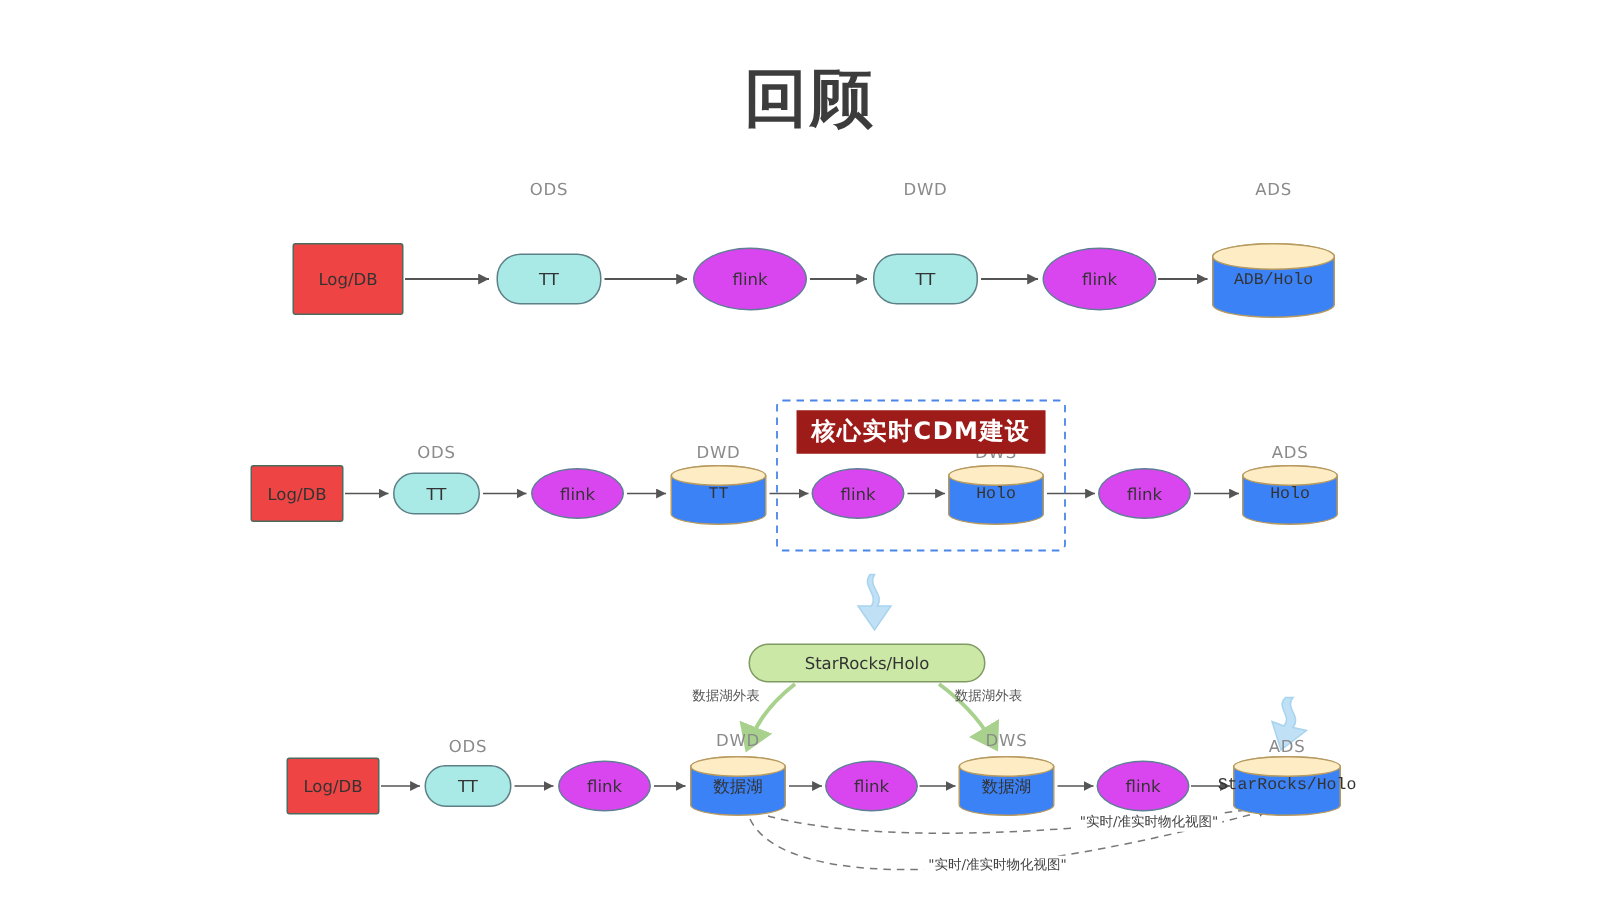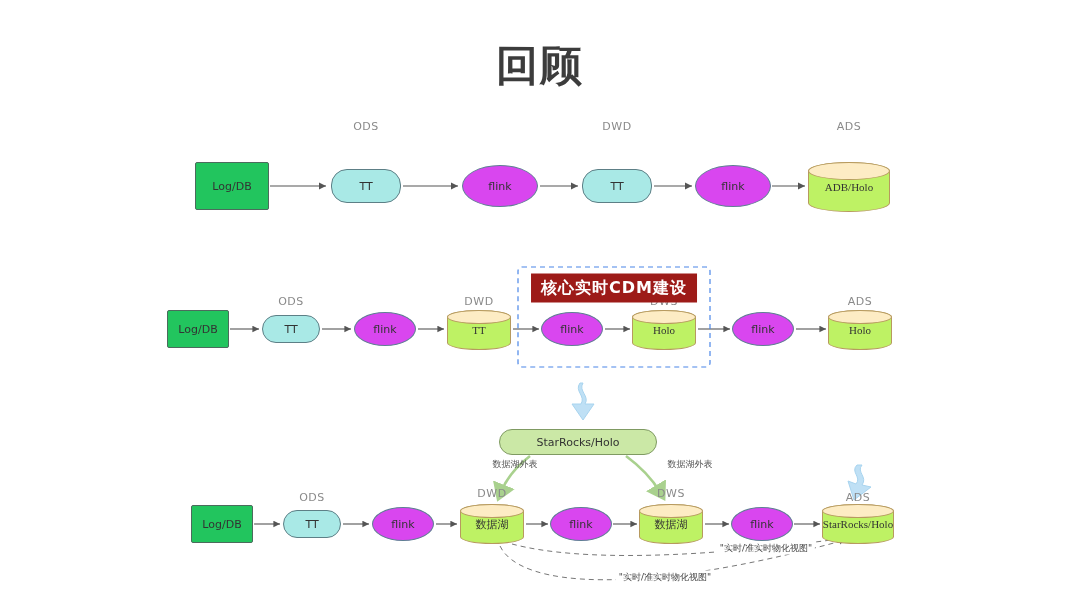--- a/index.html
+++ b/index.html
@@ -41,21 +41,21 @@
     align-items:center;
     justify-content:center;
     font-size:11px;
     color:#333;
     font-family:"DejaVu Sans", sans-serif;
     white-space:nowrap;
     transform:translate(-50%,-50%);
   }
 
   .n-rect{
-    background:#22c55e;
+    background:#ef4444;
     border:1.4px solid #4c6b5d;
     border-radius:2px;
   }
   .n-round{
     background:#a9e9e6;
     border:1.4px solid #5d7f86;
     border-radius:16px;
   }
   .n-ellipse{
     background:#d946ef;
@@ -65,30 +65,30 @@
   .n-pill{
     background:#cbe8a6;
     border:1.4px solid #7f9a62;
     border-radius:18px;
   }
 
   
   .n-cyl{
     position:absolute;
     transform:translate(-50%,-50%);
-    background:#bef264;
+    background:#3b82f6;
     border:1.4px solid #b79a5f;
     border-radius:50% / 18%;
     box-sizing:border-box;
     display:flex;
     align-items:center;
     justify-content:center;
     font-size:11px;
     color:#333;
-    font-family:Liberation Serif, serif;
+    font-family:Liberation Mono, monospace;
     white-space:nowrap;
     text-align:right;
   }
   .n-cyl::before{
     content:"";
     position:absolute;
     left:-1.4px;right:-1.4px;top:-1.4px;
     height:38%;
     border:1.4px solid #b79a5f;
     border-radius:50%;
@@ -113,21 +113,20 @@
     justify-content:center;
   }
 
   .edge-label{
     position:absolute;
     font-size:9px;
     color:#555;
     font-family:"DejaVu Sans", sans-serif;
     white-space:nowrap;
     transform:translate(-50%,-50%);
-    margin-left:31px;
   }
   .mv-label{
     position:absolute;
     font-size:9px;
     color:#444;
     font-family:"DejaVu Sans", sans-serif;
     white-space:nowrap;
     transform:translate(-50%,-50%);
     background:#ffffff;
     padding:0 3px;

